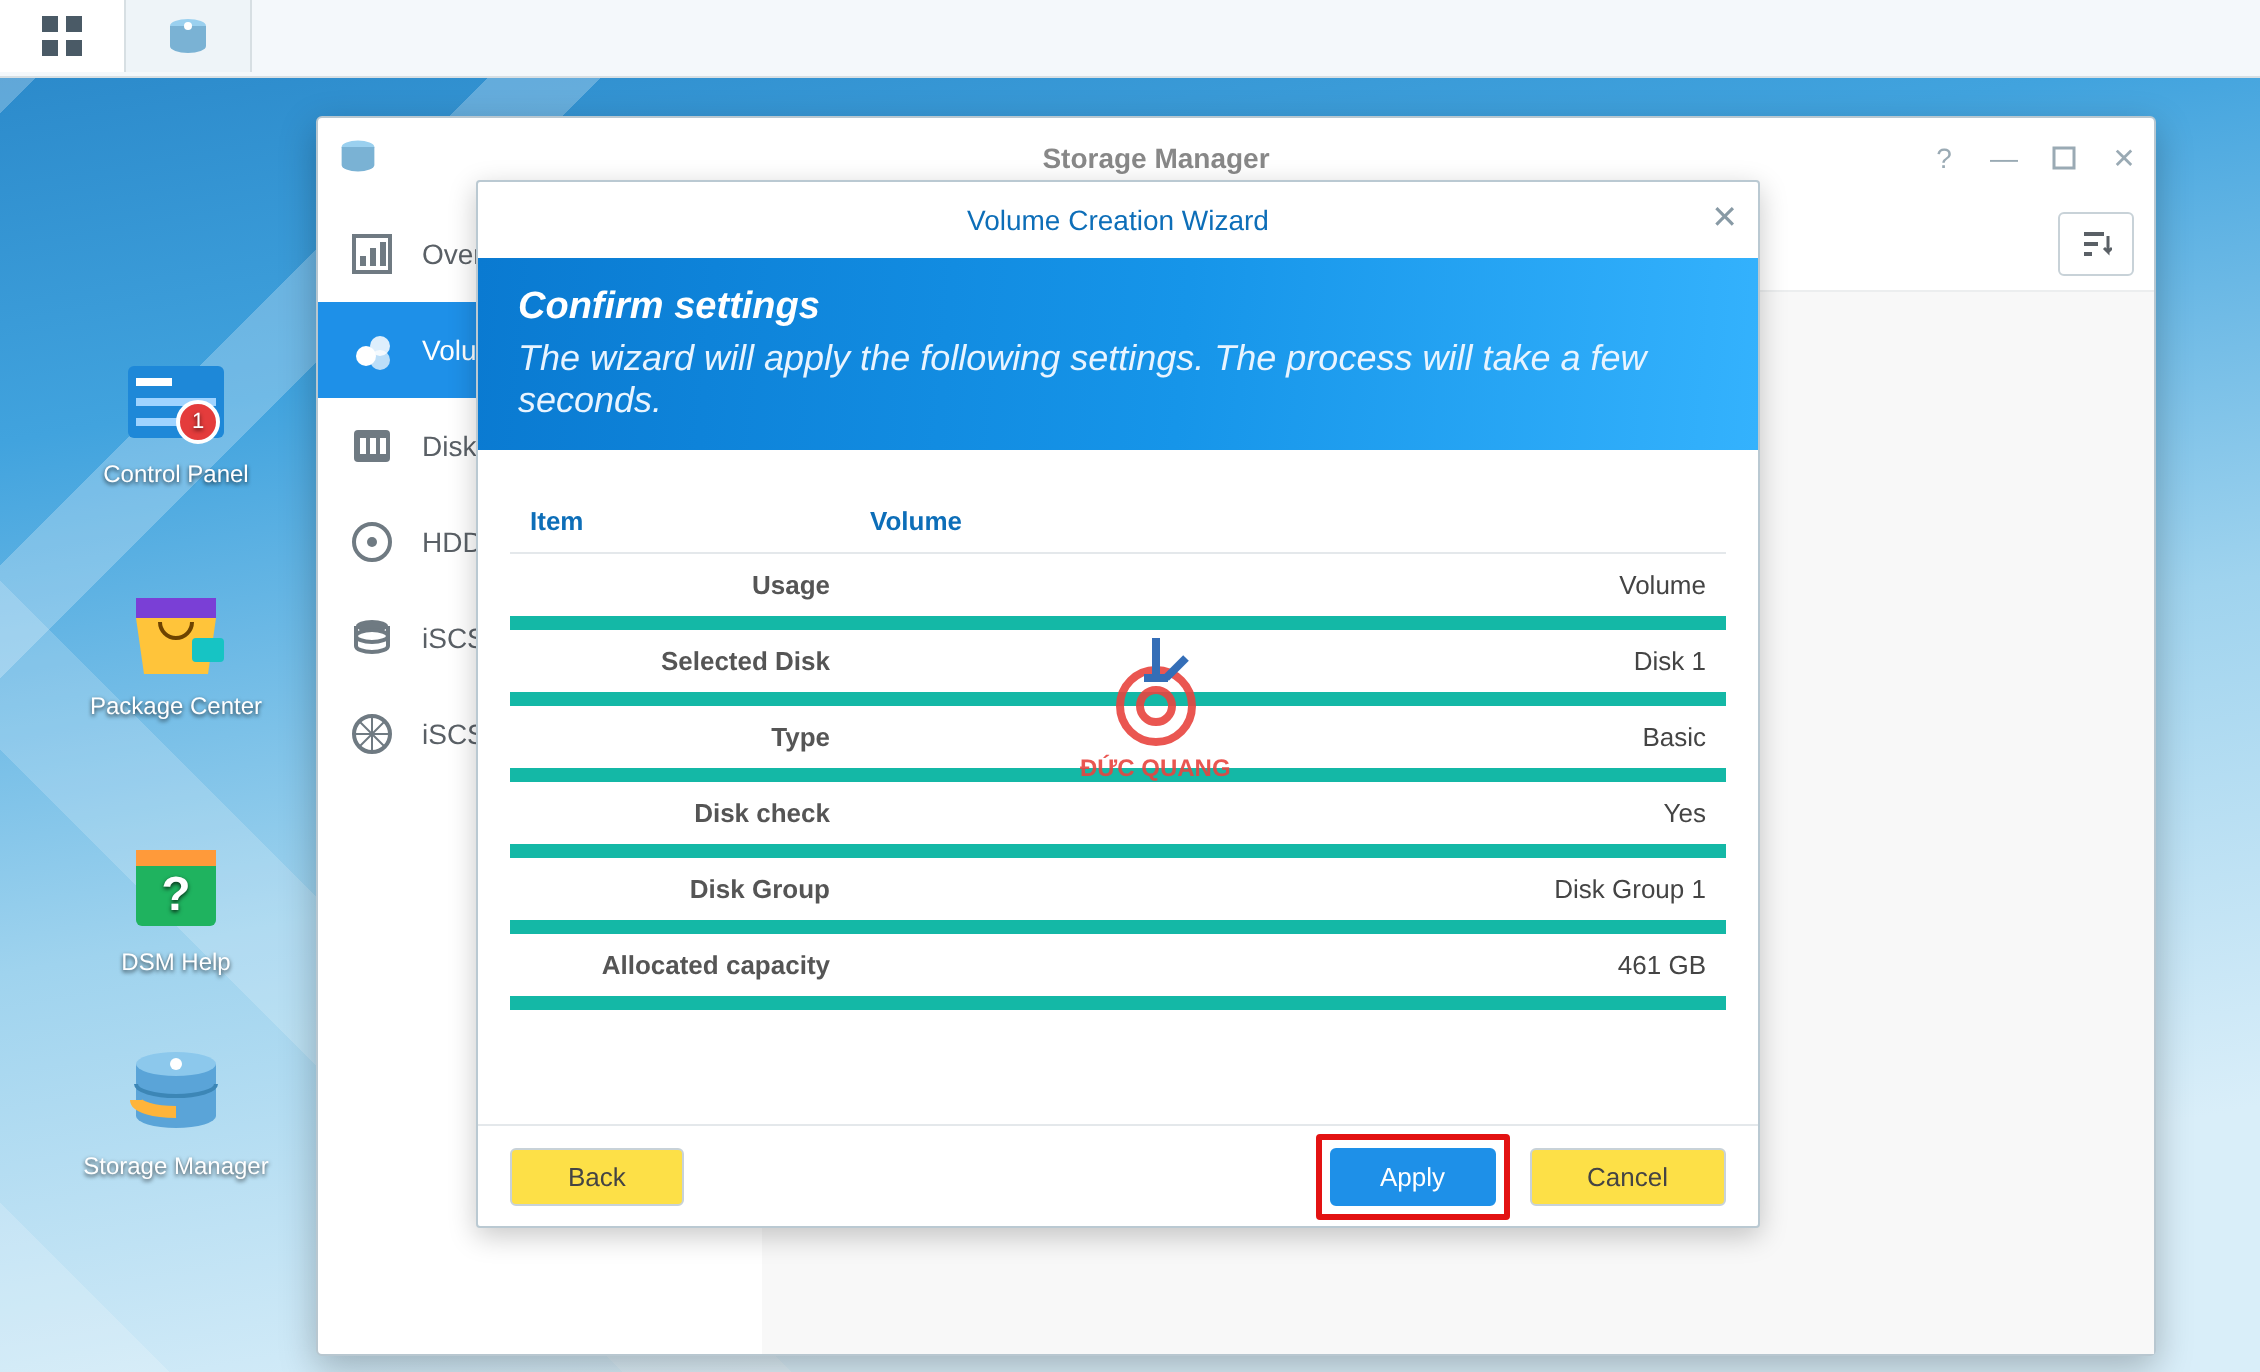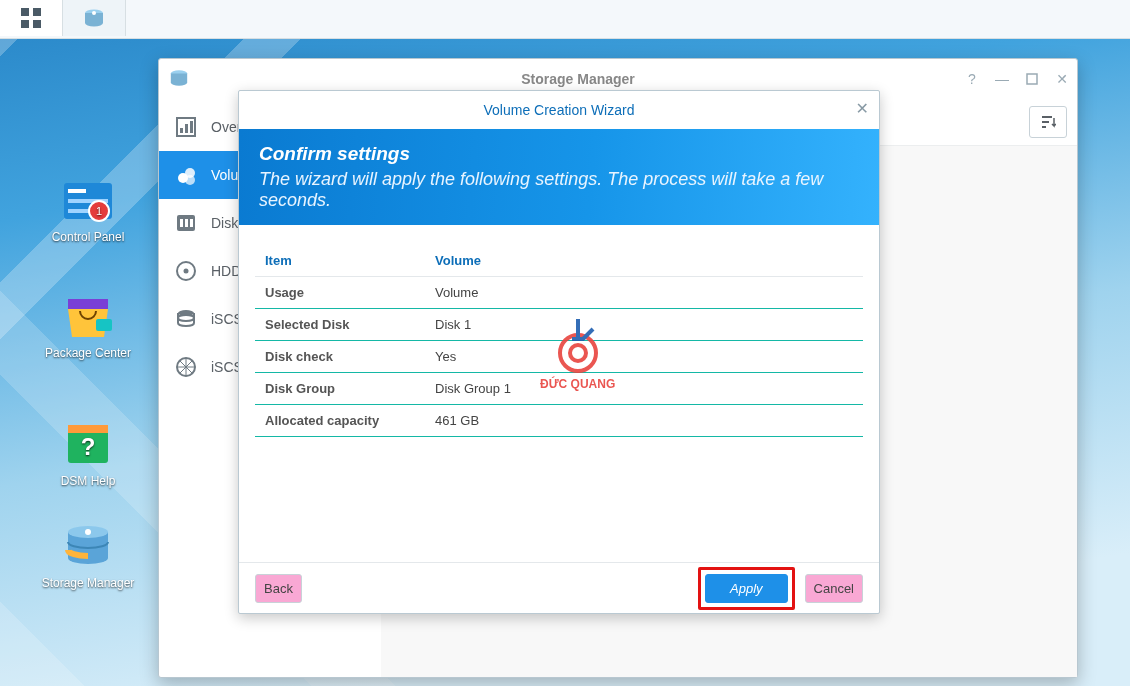--- a/index.html
+++ b/index.html
@@ -27,37 +27,37 @@
   #titlebar .t-btn{width:30px;height:30px;display:flex;align-items:center;justify-content:center;color:#9aaab4;cursor:default;}
   #app-body{position:absolute;top:40px;left:0;right:0;bottom:0;}
   
   #sidebar{position:absolute;left:0;top:0;bottom:0;width:222px;border-right:1px solid #e4e8eb;padding-top:4px;}
   .side-item{height:48px;display:flex;align-items:center;padding-left:14px;font-size:14px;color:#5a6066;gap:12px;}
   .side-item.active{background:#1e90e8;color:#fff;}
   .side-item .sicon{width:26px;height:26px;display:flex;align-items:center;justify-content:center;}
   
   #main{position:absolute;left:222px;right:0;top:0;bottom:0;background:#f8f8f8;}
   #toolbar{height:46px;background:#fff;border-bottom:1px solid #eceeef;display:flex;align-items:center;padding:0 10px;}
-  .btn{background:#f9a8d4;border:1px solid #c8d2d8;color:#444;padding:6px 8px;border-radius:3px;font-size:13px;}
+  .btn{background:#fde047;border:1px solid #c8d2d8;color:#444;padding:6px 28px;border-radius:3px;font-size:13px;}
   .icon-btn{border:1px solid #c8d2d8;background:#fff;width:36px;height:30px;border-radius:3px;display:flex;align-items:center;justify-content:center;margin-left:auto;}
   
   #wizard{position:absolute;left:238px;top:90px;width:640px;height:522px;background:#fff;border:1px solid #bac9d2;box-shadow:0 4px 14px rgba(0,0,0,.22);border-radius:2px;}
   #wiz-title{height:38px;display:flex;align-items:center;justify-content:center;font-weight:400;color:#0d6eb8;font-size:14px;position:relative;}
   #wiz-title .wclose{position:absolute;right:10px;top:8px;color:#889aa5;font-size:16px;}
   #wiz-banner{height:96px;background:linear-gradient(95deg,#0a7ad1,#1695e9 55%,#34b2fd);color:#fff;padding:14px 20px;box-sizing:border-box;font-style:italic;}
   #wiz-banner h2{margin:0 0 4px;font-size:19px;font-weight:600;}
   #wiz-banner p{margin:0;font-size:18px;color:#e8f4ff;}
   #wiz-body{position:absolute;top:134px;left:0;right:0;bottom:50px;padding:20px 16px;}
   table.settings{width:100%;border-collapse:collapse;}
   table.settings th{color:#0d6eb8;text-align:left;font-weight:600;font-size:13px;padding:8px 10px;border-bottom:1px solid #e4e8eb;}
-  table.settings td{padding:8px 10px;font-size:13px;color:#444;border-bottom:1px solid #14b8a6;}
+  table.settings td{padding:8px 10px;font-size:13px;color:#444;border-bottom:7px solid #14b8a6;text-align:right;}
   table.settings td.k{font-weight:700;color:#555;width:150px;}
   #wiz-footer{position:absolute;bottom:0;left:0;right:0;height:50px;border-top:1px solid #e4e8eb;display:flex;align-items:center;padding:0 16px;gap:10px;}
   #wiz-footer .spacer{flex:1;}
-  .btn.primary{background:#1e90e8;border-color:#1e90e8;color:#fff;padding:6px 24px;font-style:italic;}
+  .btn.primary{background:#1e90e8;border-color:#1e90e8;color:#fff;padding:6px 24px;}
   .apply-highlight{border:3px solid #e31212;padding:4px;border-radius:2px;}
   
   #watermark{position:absolute;left:540px;top:315px;color:#e8443f;font-weight:700;font-size:12px;text-align:center;pointer-events:none;opacity:.9;}
   #watermark svg{display:block;margin:0 auto 2px;}
 </style>
 </head>
 <body>
 
 <div id="desktop">
 
@@ -239,20 +239,24 @@
         <tbody>
           <tr>
               <td class="k">Usage</td>
               <td>Volume</td>
             </tr>
           <tr>
               <td class="k">Selected Disk</td>
               <td>Disk 1</td>
             </tr>
           <tr>
+              <td class="k">Type</td>
+              <td>Basic</td>
+            </tr>
+          <tr>
               <td class="k">Disk check</td>
               <td>Yes</td>
             </tr>
           <tr>
               <td class="k">Disk Group</td>
               <td>Disk Group 1</td>
             </tr>
           <tr>
               <td class="k">Allocated capacity</td>
               <td>461 GB</td>

